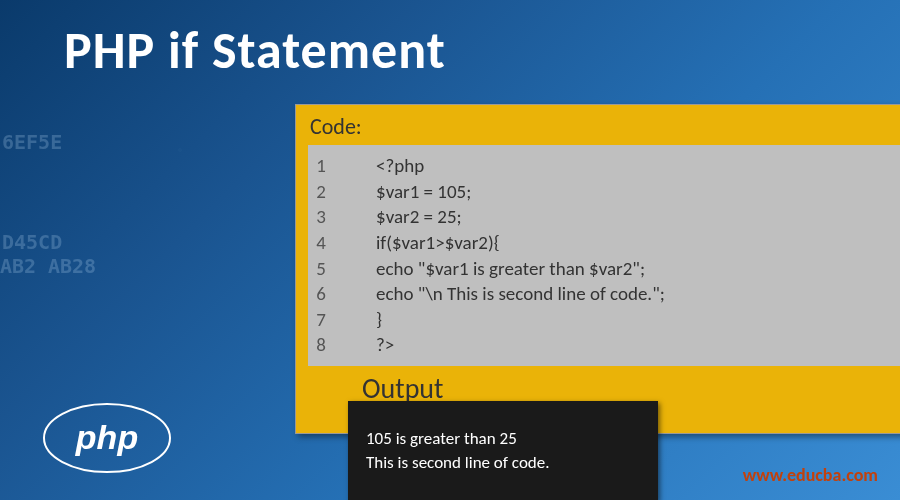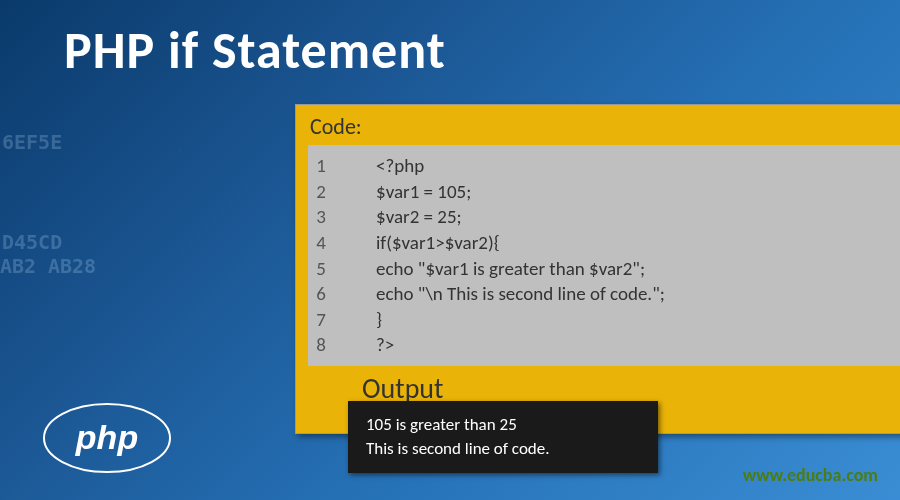--- a/index.html
+++ b/index.html
@@ -85,42 +85,42 @@
       font-size: 28px;
       font-family: Calibri, Arial, sans-serif;
     }
     .output-box {
       position: absolute;
       top: 296px;
       left: 52px;
       width: 310px;
       background: #1a1a1a;
       color: #fff;
-      padding: 12px 18px;
+      padding: 26px 18px;
       font-family: Calibri, Arial, sans-serif;
       font-size: 17px;
       line-height: 1.4;
       box-shadow: 2px 2px 5px rgba(0,0,0,0.5);
     }
     .php-logo {
       position: absolute;
       bottom: 26px;
       left: 42px;
       width: 130px;
       height: 72px;
     }
     .php-logo svg {
       width: 100%;
       height: 100%;
     }
     .website {
       position: absolute;
       bottom: 14px;
       right: 22px;
-      color: #4d7c0f;
+      color: #c2410c;
       font-size: 18px;
       font-weight: bold;
     }
     .hex-text {
       position: absolute;
       color: rgba(180,210,240,0.25);
       font-family: monospace;
       font-size: 20px;
       font-weight: bold;
     }

